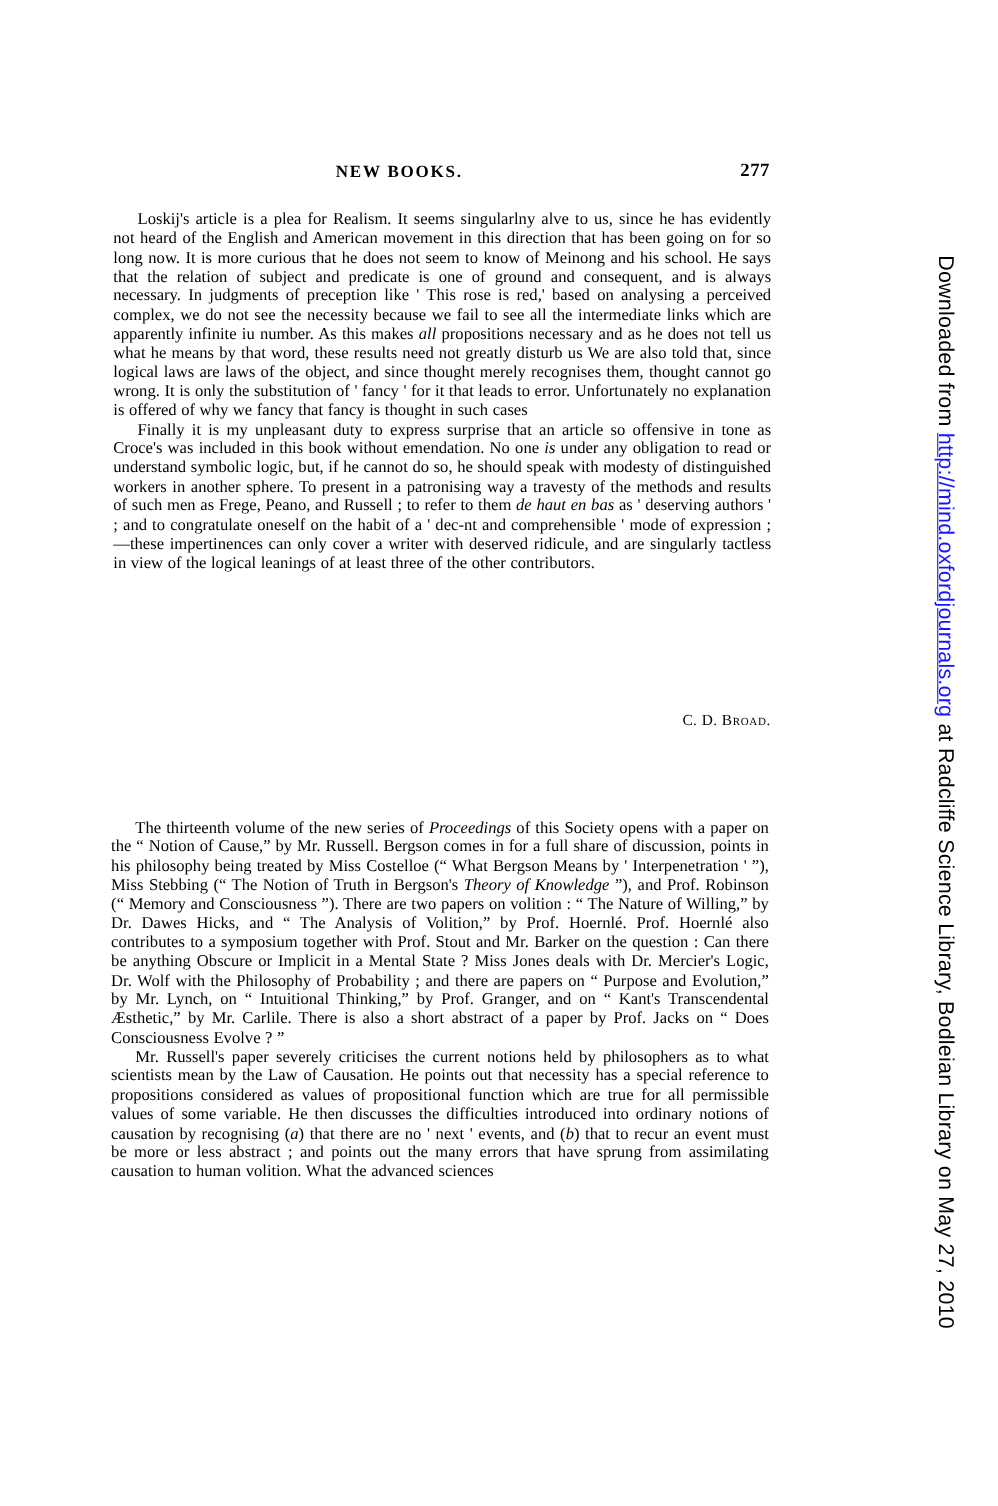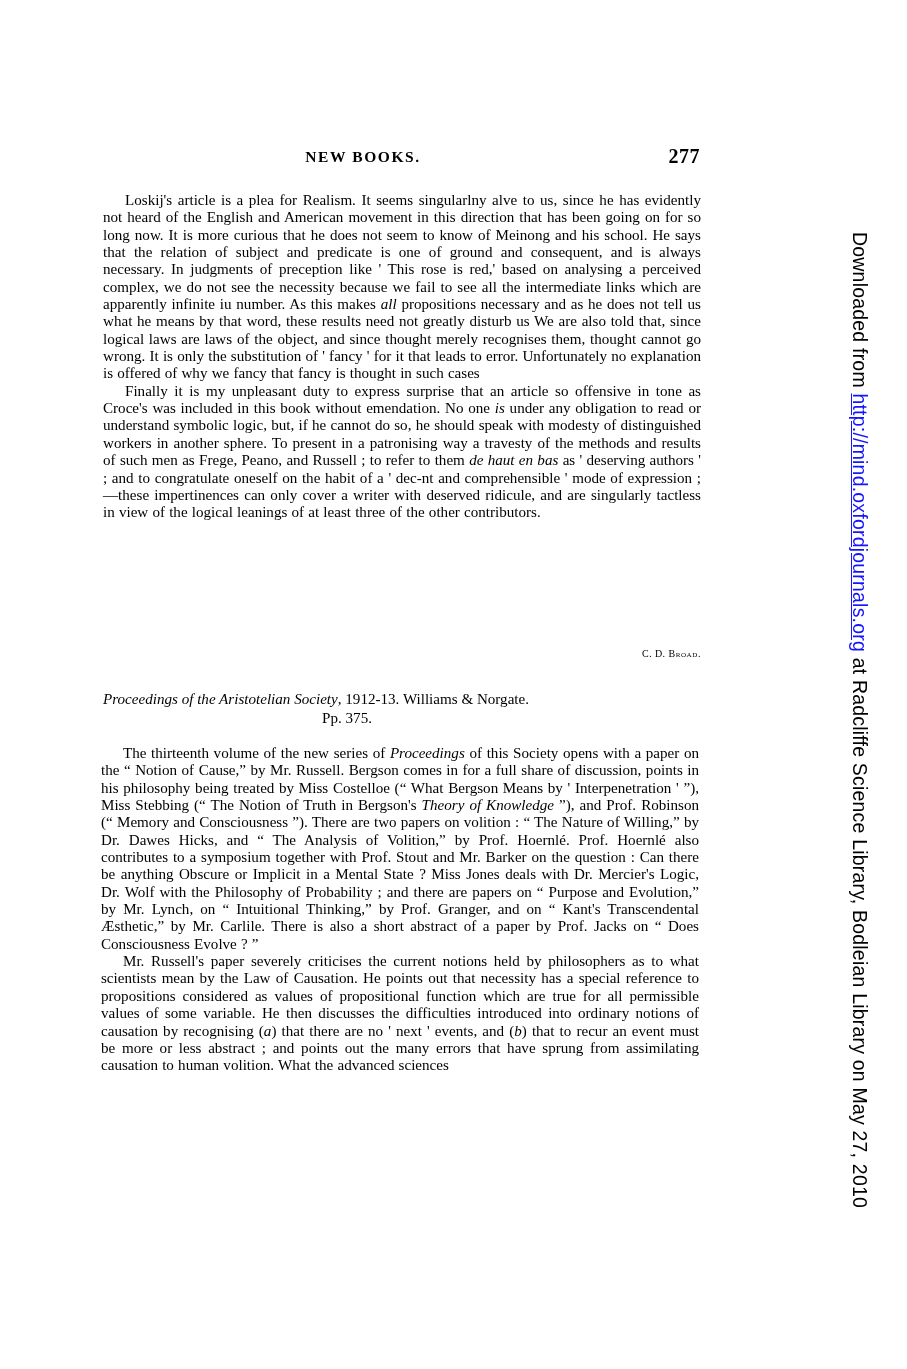--- a/index.html
+++ b/index.html
@@ -36,21 +36,21 @@
     font-size: 15.5px;
     font-weight: bold;
     letter-spacing: 1.6px;
     font-variant: small-caps;
     text-transform: uppercase;
   }
   #head-folio {
     position: absolute;
     right: 0;
     top: -3px;
-    font-size: 20px;
+    font-size: 17px;
     font-weight: bold;
     letter-spacing: 0.5px;
   }
 
   
   #text-column {
     position: absolute;
     left: 103px;
     top: 192px;
     width: 598px;
@@ -68,21 +68,21 @@
 
   .it { font-style: italic; }
 
   
   #signature {
     position: absolute;
     left: 103px;
     top: 648px;
     width: 598px;
     text-align: right;
-    font-size: 10px;
+    font-size: 14px;
     letter-spacing: 0.4px;
   }
   #signature .sc {
     font-variant: small-caps;
     letter-spacing: 0.6px;
   }
 
   
   #citation {
     position: absolute;
@@ -140,24 +140,20 @@
 
   <div id="text-column">
 
     <p class="para"><span>Loskij's article is a plea for Realism.   It seems singularlny alve to us, since he has evidently not heard of the English and American movement in this direction that has been going on for so long now.   It is more curious that he does not seem to know of Meinong and his school.   He says that the relation of subject and predicate is one of ground and consequent, and is always necessary.   In judgments of preception like ' This rose is red,' based on analysing a perceived complex, we do not see the necessity because we fail to see all the intermediate links which are apparently infinite iu number.   As this makes </span><span class="it">all</span><span> propositions necessary and as he does not tell us what he means by that word, these results need not greatly disturb us   We are also told that, since logical laws are laws of the object, and since thought merely recognises them, thought cannot go wrong.   It is only the substitution of ' fancy ' for it that leads to error.   Unfortunately no explanation is offered of why we fancy that fancy is thought in such cases</span></p>
 
     <p class="para"><span></span><span>Finally it is my unpleasant duty to express surprise that an article so offensive in tone as Croce's was included in this book without emendation. No one </span><span class="it">is</span><span> under any obligation to read or understand symbolic logic, but, if he cannot do so, he should speak with modesty of distinguished workers in another sphere.   To present in a patronising way a travesty of the methods and results of such men as Frege, Peano, and Russell ; to refer to them </span><span class="it">de haut en bas</span><span> as ' deserving authors ' ; and to congratulate oneself on the habit of a ' dec-nt and comprehensible ' mode of expression ; —these impertinences can only cover a writer with deserved ridicule, and are singularly tactless in view of the logical leanings of at least three of the other contributors.</span></p>
   </div>
 
   <div id="signature"><span>C. D. </span><span class="sc">Broad.</span></div>
 
-  <div id="citation">
-    <div id="citation-line1"><span class="it">Proceedings of the Aristotelian Society</span><span>, 1912-13.   Williams &amp; Norgate.</span></div>
-    <div id="citation-line2">Pp. 375.</div>
-  </div>
 
   <div id="review-body">
 
     <p class="para"><span>The thirteenth volume of the new series of </span><span class="it">Proceedings</span><span> of this Society opens with a paper on the “ Notion of Cause,” by Mr. Russell.   Bergson comes in for a full share of discussion, points in his philosophy being treated by Miss Costelloe (“ What Bergson Means by ' Interpenetration ' ”), Miss Stebbing (“ The Notion of Truth in Bergson's </span><span class="it">Theory of Knowledge</span><span> ”), and Prof. Robinson (“ Memory and Consciousness ”). There are two papers on volition : “ The Nature of Willing,” by Dr. Dawes Hicks, and “ The Analysis of Volition,” by Prof. Hoernlé.   Prof. Hoernlé also contributes to a symposium together with Prof. Stout and Mr. Barker on the question : Can there be anything Obscure or Implicit in a Mental State ?  Miss Jones deals with Dr. Mercier's Logic, Dr. Wolf with the Philosophy of Probability ; and there are papers on “ Purpose and Evolution,” by Mr. Lynch, on “ Intuitional Thinking,” by Prof. Granger, and on “ Kant's Transcendental Æsthetic,” by Mr. Carlile. There is also a short abstract of a paper by Prof. Jacks on “ Does Consciousness Evolve ? ”</span></p>
 
     <p class="para"><span>Mr. Russell's paper severely criticises the current notions held by philosophers as to what scientists mean by the Law of Causation.   He points out that necessity has a special reference to propositions considered as values of propositional function which are true for all permissible values of some variable.   He then discusses the difficulties introduced into ordinary notions of causation by recognising (</span><span class="it">a</span><span>) that there are no ' next ' events, and (</span><span class="it">b</span><span>) that to recur an event must be more or less abstract ; and points out the many errors that have sprung from assimilating causation to human volition.   What the advanced sciences</span></p>
   </div>
 
   <div id="download-stamp">
     <div class="vtext"><span>Downloaded from </span><span class="link">http://mind.oxfordjournals.org</span><span> at Radcliffe Science Library, Bodleian Library on May 27, 2010</span></div>

